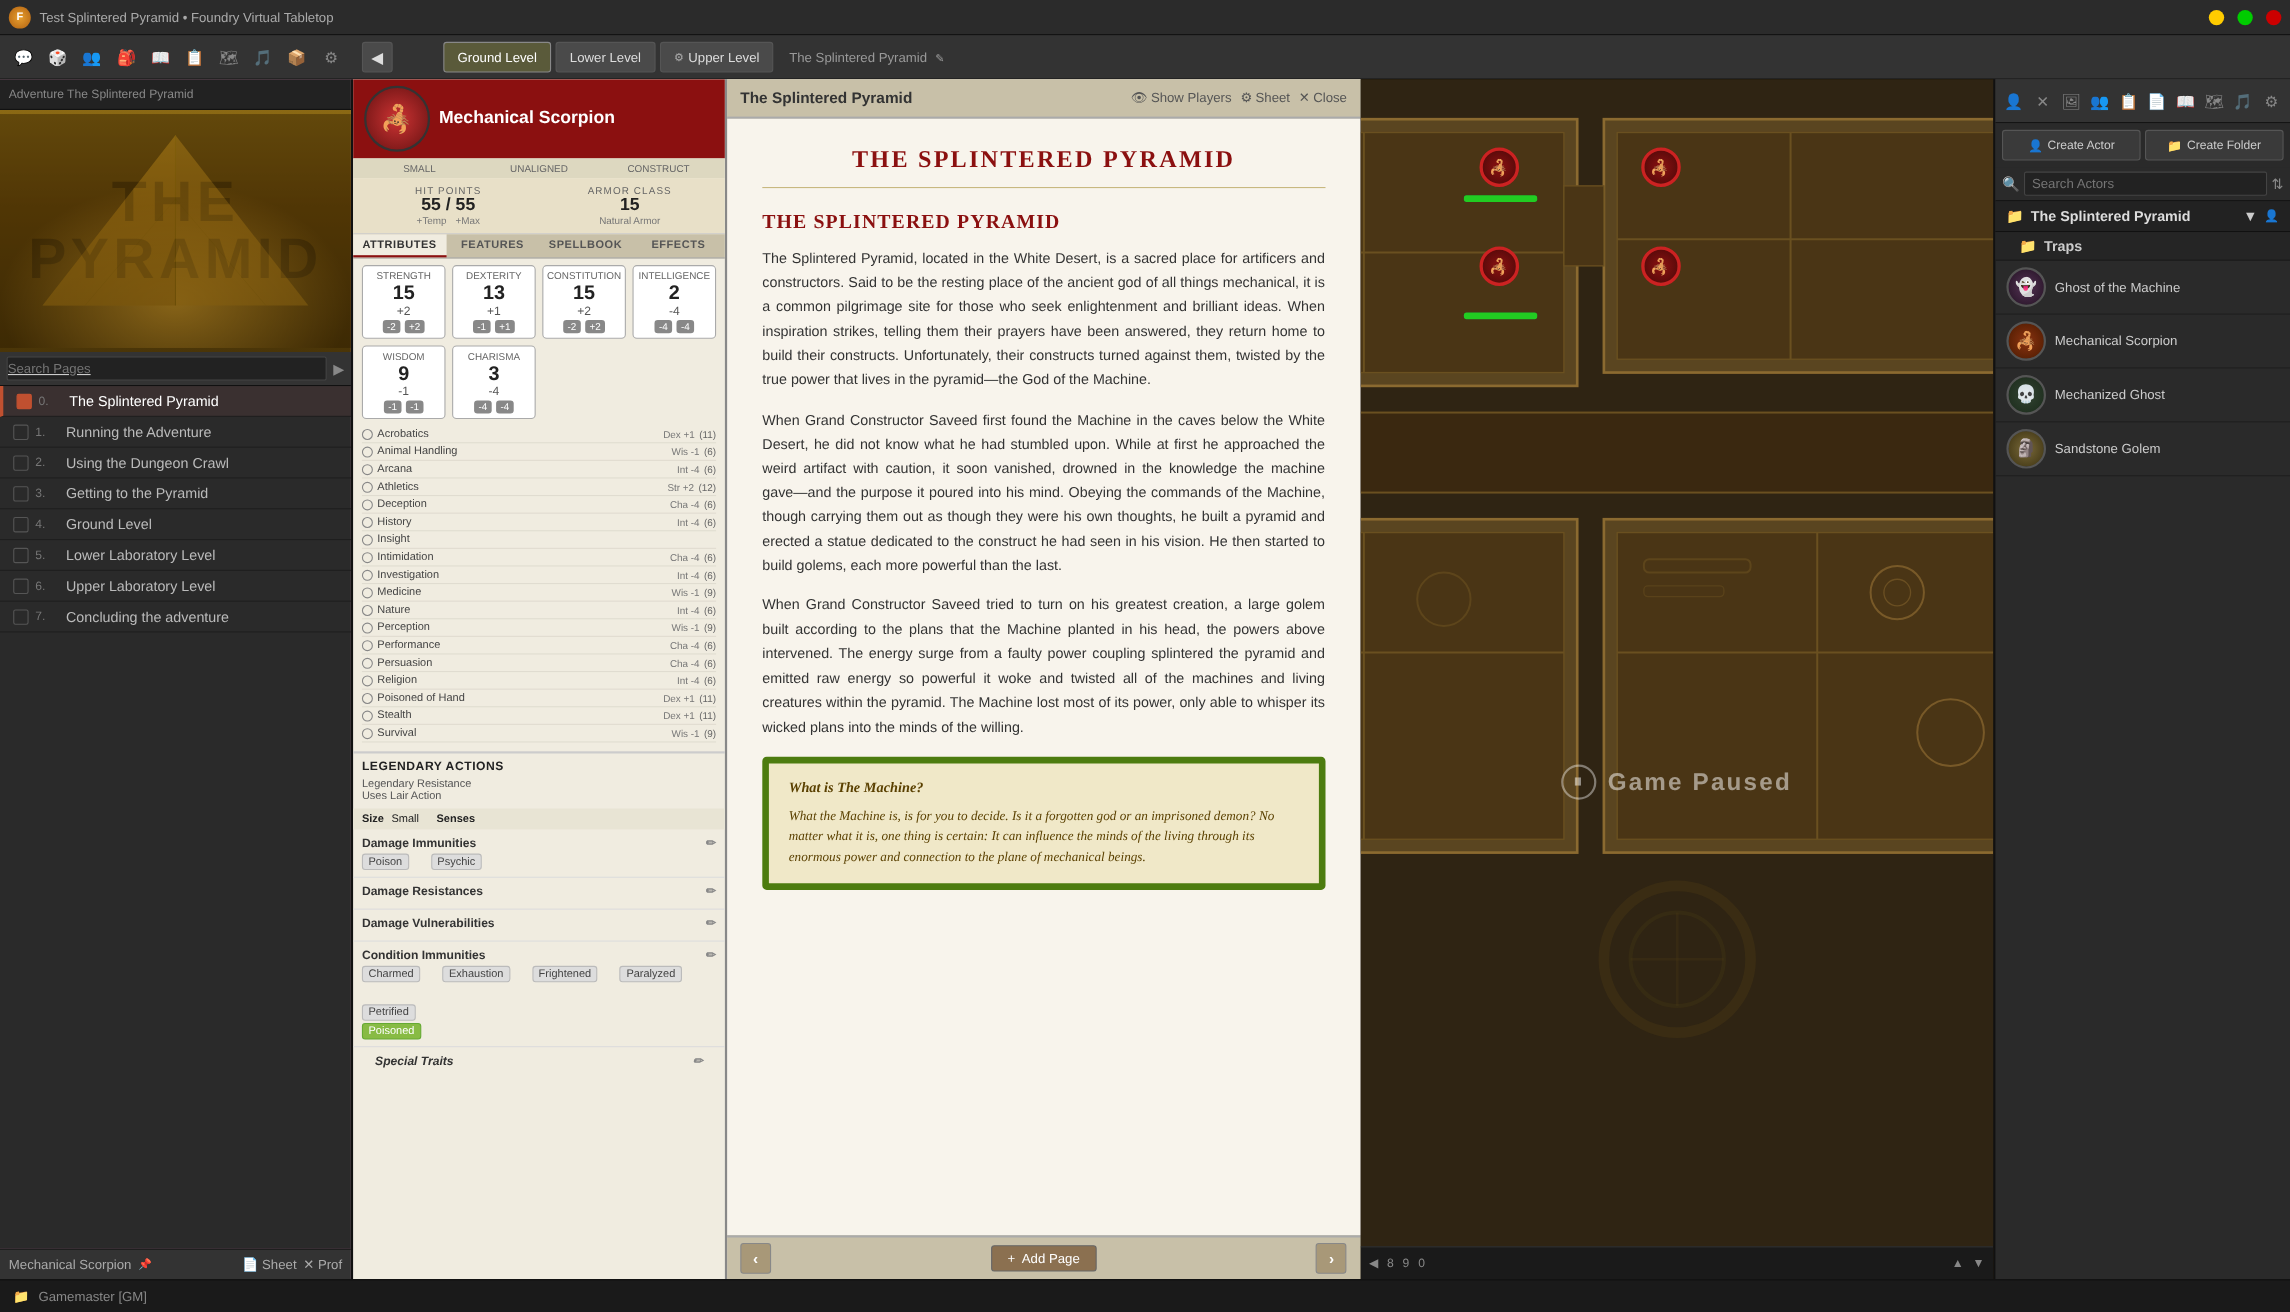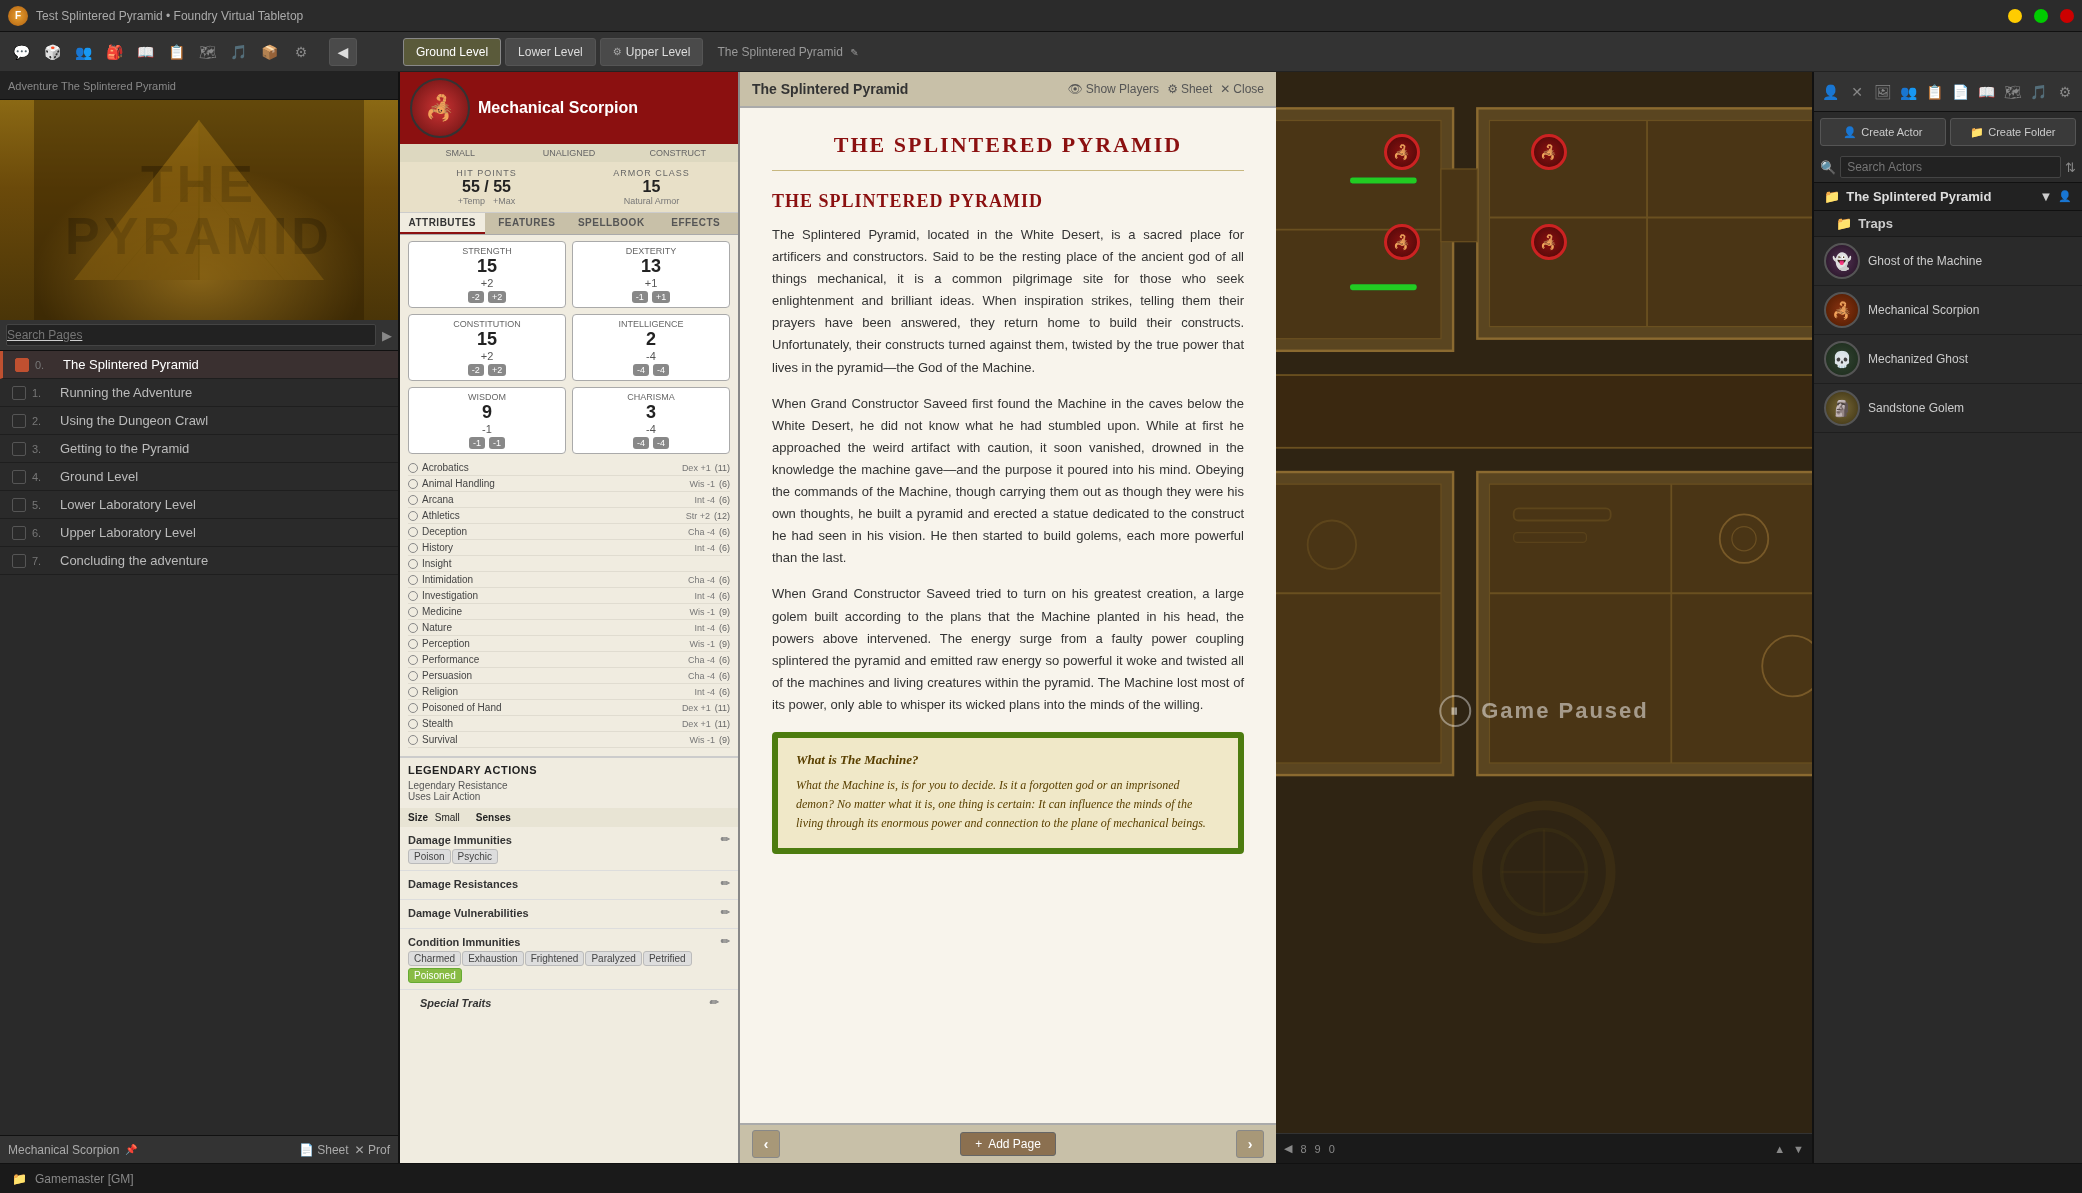--- a/index.html
+++ b/index.html
@@ -58,21 +58,21 @@
     }
 
     
     #main-layout {
       display: flex;
       height: calc(1193px - 32px - 40px - 30px);
     }
 
     
     #left-sidebar {
-      width: 400px;
+      width: 321px;
       background: #f9a8d4;
       border-right: 2px solid #111;
       display: flex;
       flex-direction: column;
     }
     #breadcrumb-bar {
       height: 28px;
       background: #222;
       display: flex;
       align-items: center;
@@ -177,21 +177,21 @@
     }
     .char-tab {
       flex: 1; padding: 4px; text-align: center; cursor: pointer;
       font-size: 10px; font-weight: bold; text-transform: uppercase;
       color: #555; letter-spacing: 0.5px;
     }
     .char-tab.active { background: #f0ece0; color: #333; border-bottom: 2px solid #8b1010; }
     #char-abilities {
       padding: 6px 8px;
       display: grid;
-      grid-template-columns: repeat(2, 1fr);
+      grid-template-columns: repeat(4, 1fr);
       gap: 6px;
     }
     .ability-box {
       border: 1px solid #aaa;
       border-radius: 4px;
       text-align: center;
       padding: 4px 2px;
       background: #fff;
     }
     .ability-name { font-size: 9px; text-transform: uppercase; color: #666; }
@@ -472,21 +472,21 @@
       color: #888;
       position: fixed;
       bottom: 0;
       left: 0;
       right: 0;
     }
 
     
     .damage-section { padding: 6px 8px; border-bottom: 1px solid #ddd; }
     .damage-title { font-weight: bold; font-size: 11px; color: #333; margin-bottom: 3px; display: flex; justify-content: space-between; align-items: center; }
-    .tag-row { display: flex; flex-wrap: wrap; gap: 1px; margin-top: 2px; }
+    .tag-row { display: flex; flex-wrap: wrap; gap: 20px; margin-top: 2px; }
     .tag { background: #ddd; border: 1px solid #bbb; border-radius: 3px; padding: 1px 5px; font-size: 10px; color: #444; }
     .tag.poison { background: #8b4; color: #fff; border-color: #6a3; }
 
     .special-traits { padding: 6px 20px; font-style: italic; }
     .special-title { font-weight: bold; font-size: 11px; color: #333; display: flex; justify-content: space-between; align-items: center; }
 
     
     .token {
       position: absolute;
       width: 36px; height: 36px;

